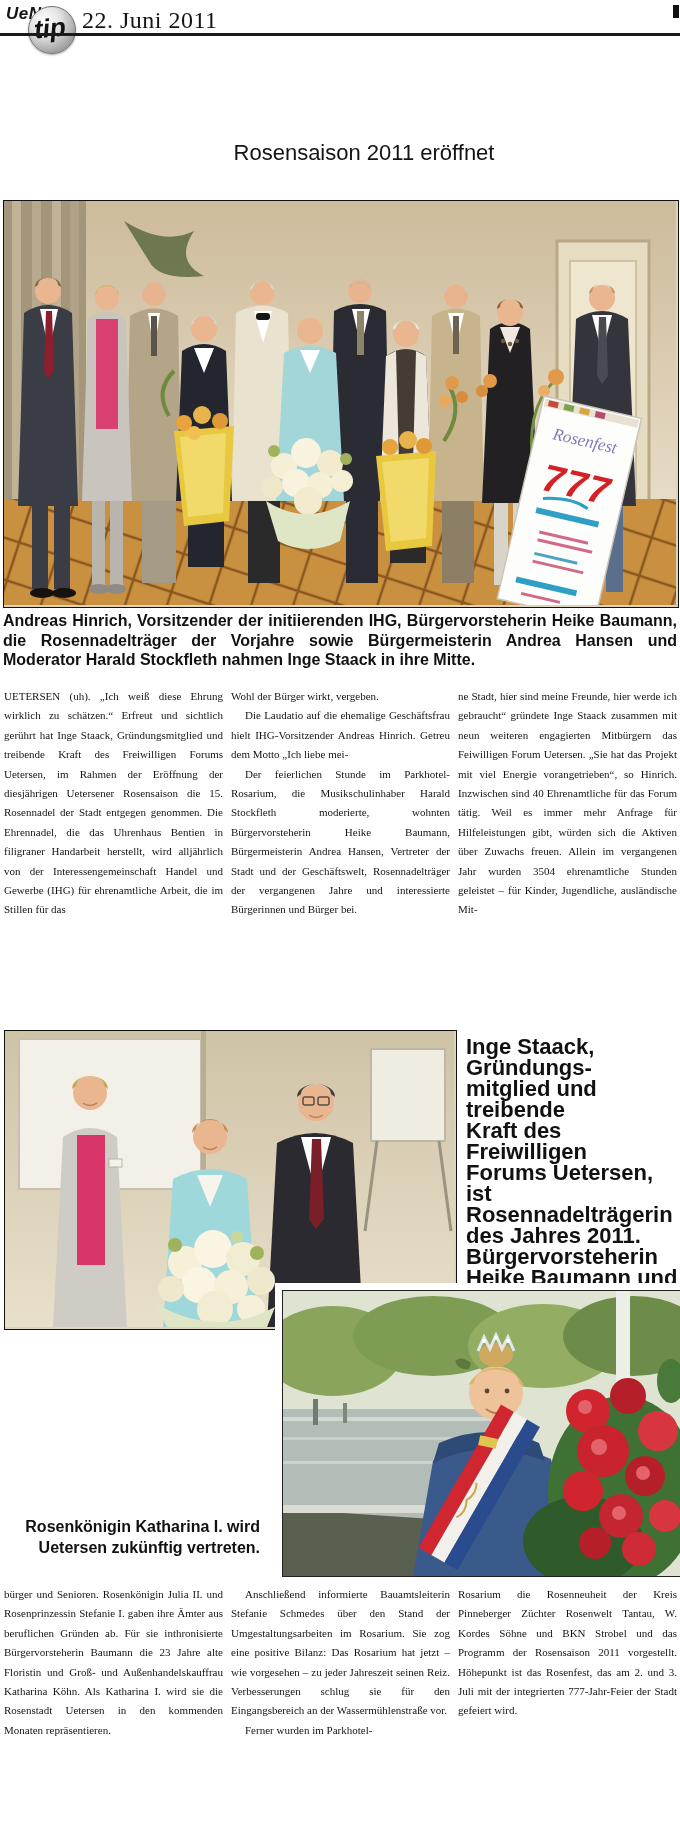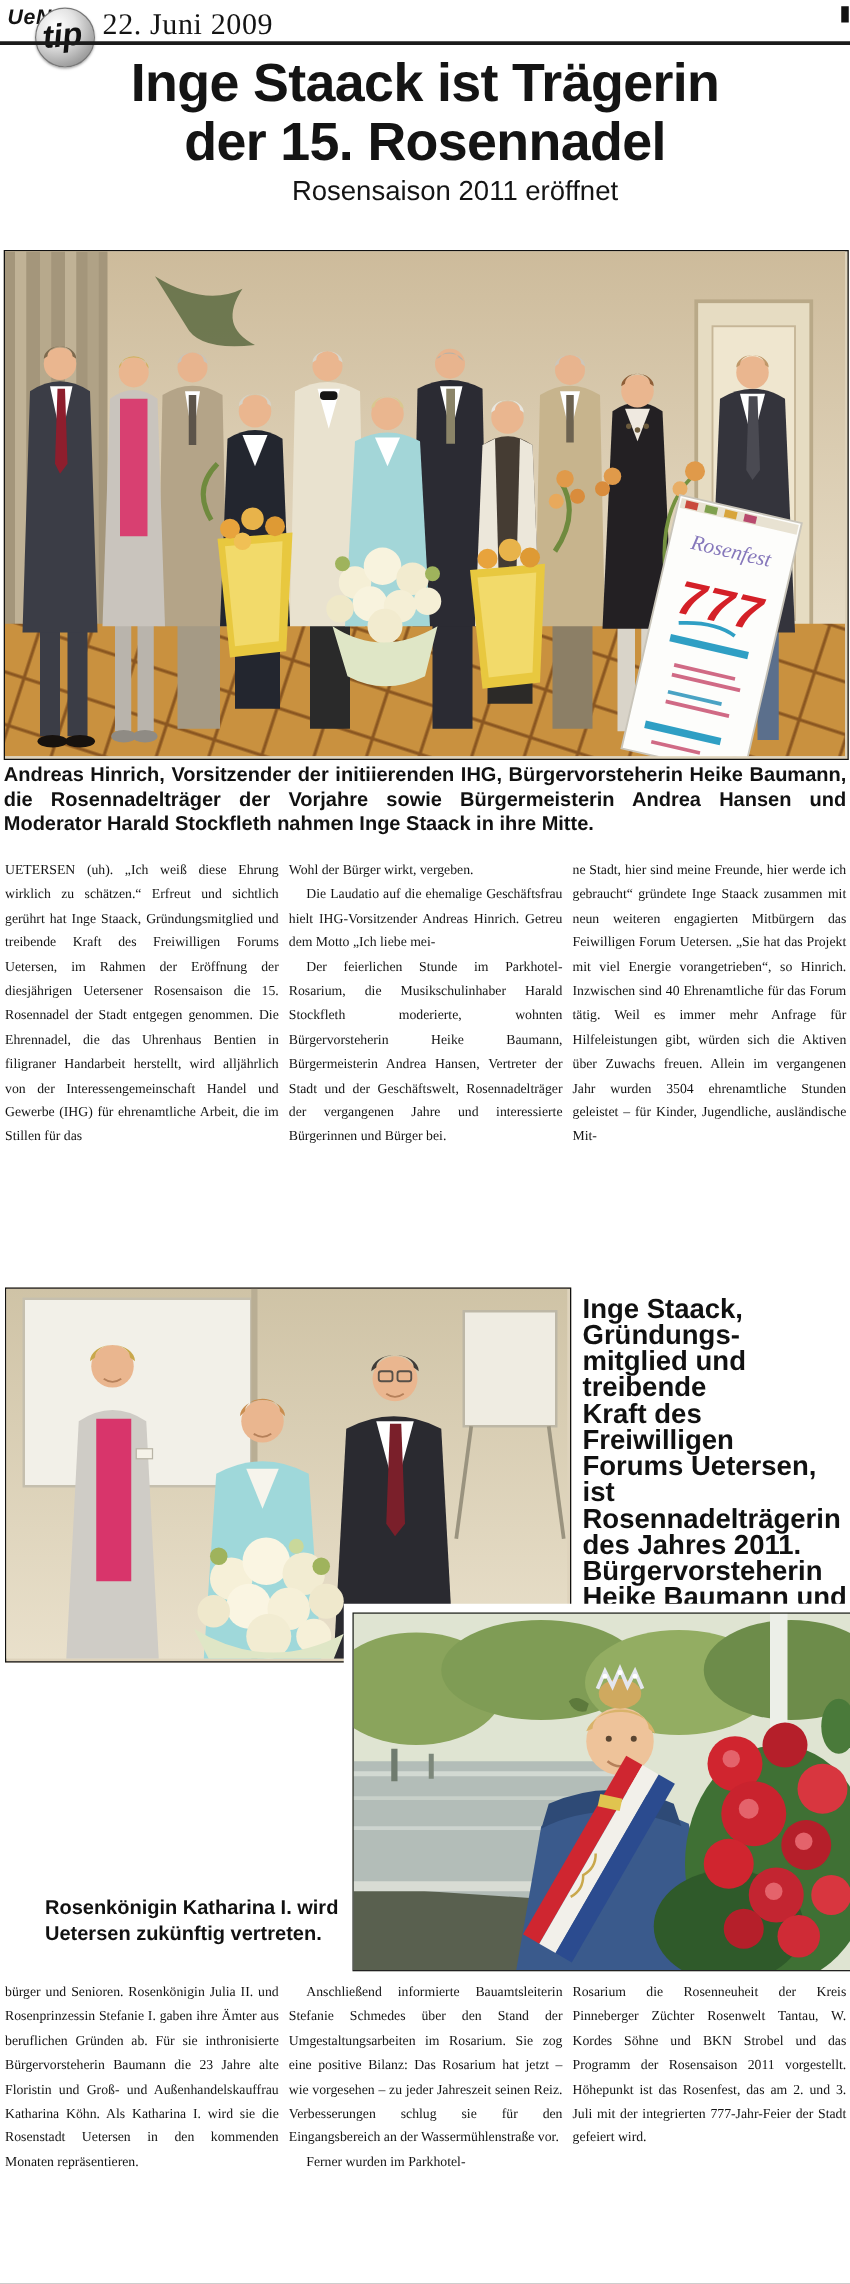--- a/index.html
+++ b/index.html
@@ -23,46 +23,42 @@
   .ph{position:absolute;border:1px solid #111;background:#ded3bc;}
   .ph svg{display:block;}
   #photo1{left:3px;top:200px;width:674px;height:406px;}
   #photo2{left:4px;top:1030px;width:451px;height:298px;}
   #photo3wrap{position:absolute;left:275px;top:1283px;background:#fff;padding:7px 0 0 7px;}
   #photo3{position:relative;border:1px solid #222;width:398px;height:285px;background:#cfd6c2;}
   
   .cap{font-family:"Liberation Sans",sans-serif;font-weight:700;color:#111;}
   .cap-main{position:absolute;left:3px;top:611px;width:674px;font-size:16px;line-height:19.5px;text-align:justify;}
   .cap-side{position:absolute;left:466px;top:1036px;width:212px;font-size:22px;line-height:21px;white-space:pre-line;}
-  .cap-queen{position:absolute;left:36px;top:1516px;width:244px;font-size:16px;line-height:21px;
-             white-space:pre-line;}
+  .cap-queen{position:absolute;left:16px;top:1516px;width:244px;font-size:16px;line-height:21px;
+             text-align:right;white-space:pre-line;}
   
   .col{position:absolute;width:219px;font-size:11px;line-height:19.4px;text-align:justify;}
   .col p{margin:0;}
   .col p.ind{text-indent:14px;}
   .r1{top:687px;} .r2{top:1585px;}
   .c1{left:4px;} .c2{left:231px;} .c3{left:458px;}
 </style>
 </head>
 <body>
 
 <div class="page">
 
   <div class="brand-top">UeNa</div>
   <div class="ball">
     <span>tip</span>
   </div>
-  <div class="date">22. Juni 2009</div>
+  <div class="date">22. Juni 2011</div>
   <div class="rule"></div>
   <div class="corner-mark"></div>
 
-  <div class="headline">
-    <div>Inge Staack ist Trägerin</div>
-    <div>der 15. Rosennadel</div>
-  </div>
   <div class="subhead">Rosensaison 2011 eröffnet</div>
 
   <div class="ph" id="photo1">
     <svg width="672" height="404" viewBox="0 0 672 404">
       <defs>
         <linearGradient id="wall1" x1="0" y1="0" x2="0" y2="1">
           <stop offset="0" stop-color="#cdbb9b"></stop>
             <stop offset="1" stop-color="#efe7d4"></stop>
         </linearGradient>
         <pattern id="tl" width="40" height="40" patternUnits="userSpaceOnUse" patternTransform="rotate(18)">

